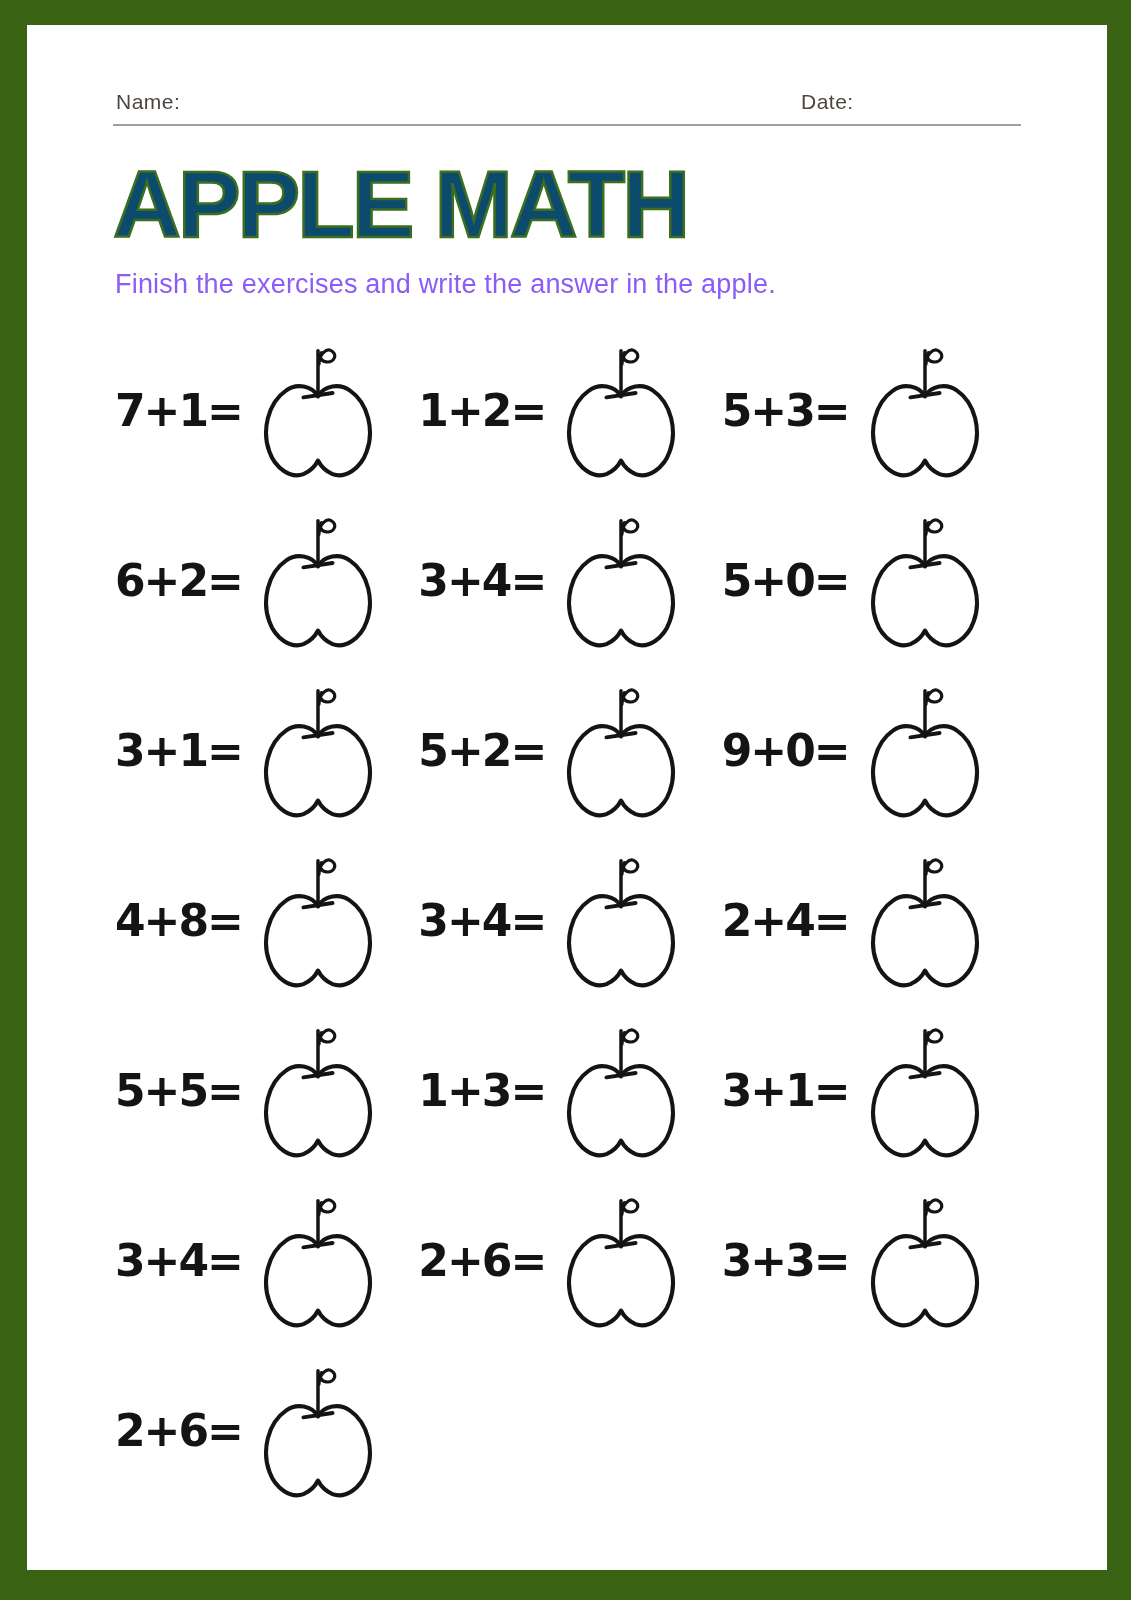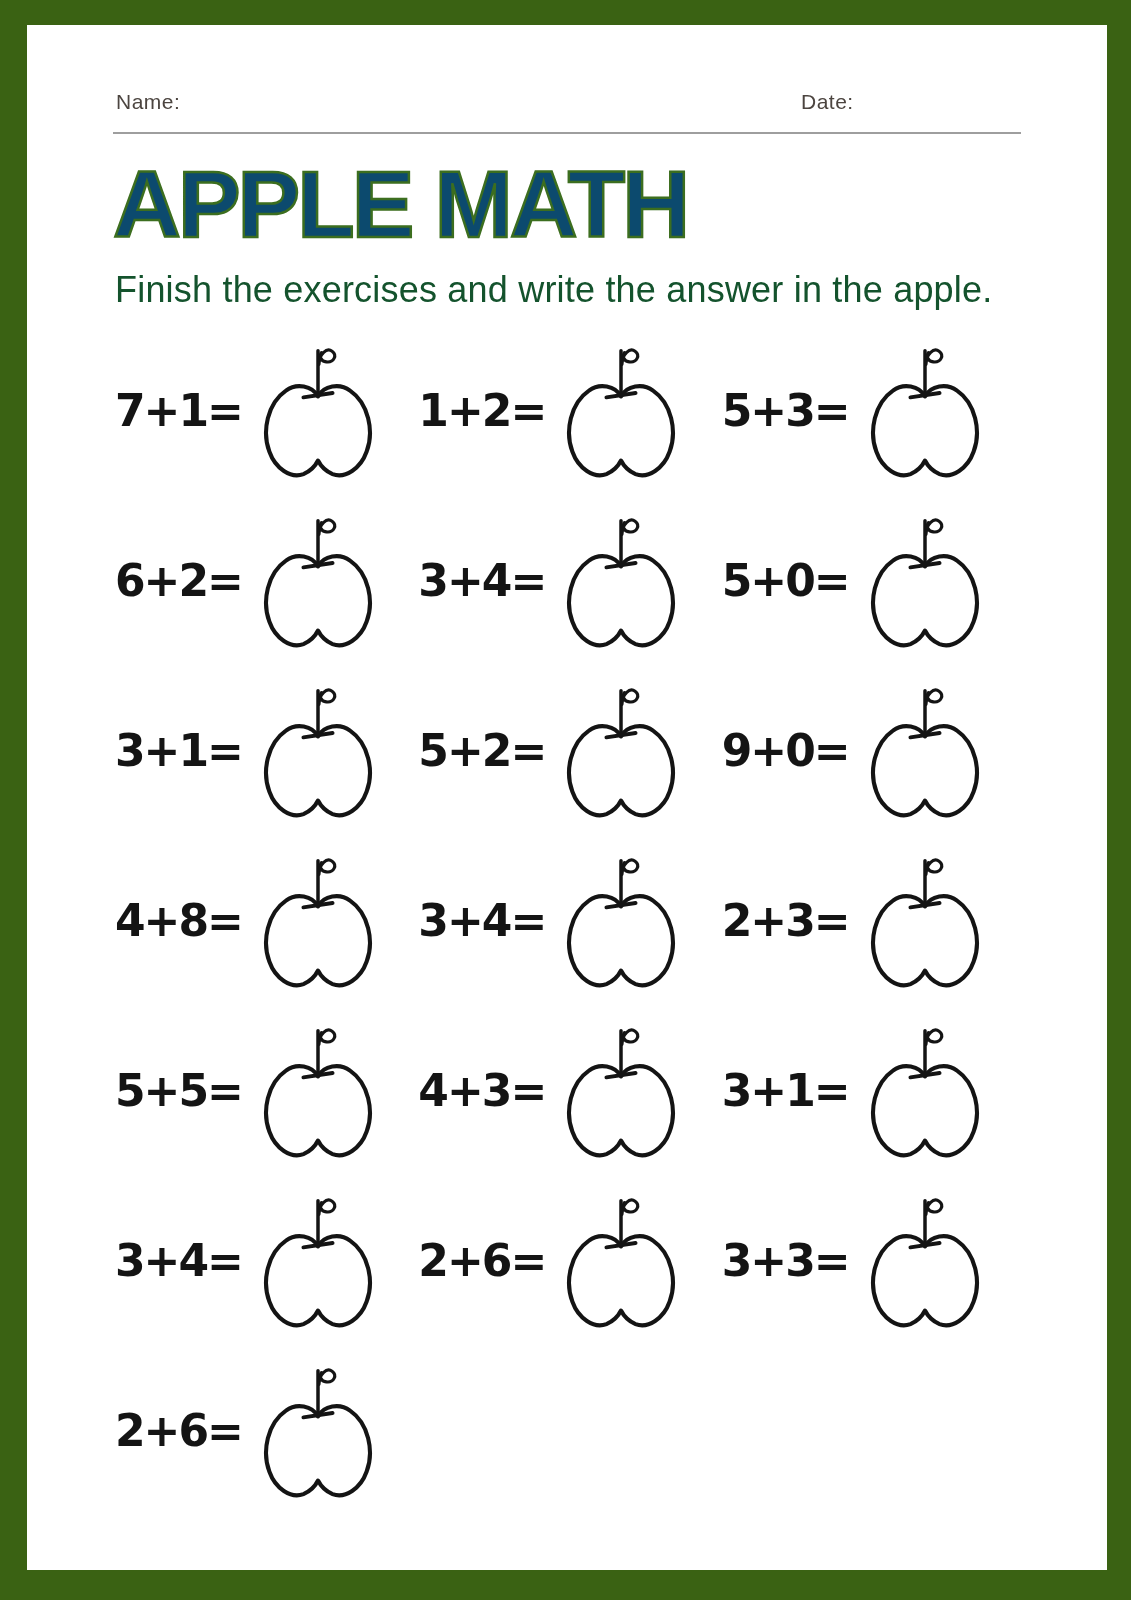--- a/index.html
+++ b/index.html
@@ -18,21 +18,21 @@
     position: absolute;
     left: 27px; top: 25px; right: 24px; bottom: 30px;
     background: #ffffff;
   }
   
   .header {
     position: absolute;
     left: 86px; top: 64px;
     width: 908px;
     border-bottom: 2px solid #9e9e9e;
-    padding-bottom: 17px;
+    padding-bottom: 9px;
     height: 26px;
     text-decoration: underline;
   }
   .field-label {
     font-size: 21px;
     line-height: 26px;
     color: #4c4540;
     letter-spacing: 0.5px;
   }
   .name-label { position: absolute; left: 3px; top: 0; }
@@ -45,22 +45,22 @@
     font-weight: 700;
     letter-spacing: -3px;
     color: #0c4a6e;
     -webkit-text-stroke: 2.5px #3c6e1f;
     line-height: 1.1;
     white-space: nowrap;
   }
   .subtitle {
     position: absolute;
     left: 88px; top: 244px;
-    font-size: 36px;
-    color: #14532d;
+    font-size: 27px;
+    color: #8b5cf6;
     letter-spacing: 0.2px;
   }
   
   .grid {
     position: absolute;
     left: 88px; top: 300px;
     width: 910px;
     display: grid;
     grid-template-columns: repeat(3, 1fr);
     grid-auto-rows: 170px;
@@ -204,41 +204,41 @@
     <span class="eq">3+4=</span>
     <svg class="apple" viewBox="0 0 120 140" fill="none" xmlns="http://www.w3.org/2000/svg">
       <path d="M60,52 L60,9" stroke="#141414" stroke-width="3.6" stroke-linecap="round"></path>
       <path d="M61,23 C61.5,12 69,5.5 74.5,9.5 C80,13.5 76.5,21.5 68.5,20.5 C63,19.8 61,15 63.5,11" stroke="#141414" stroke-width="3.2" stroke-linecap="round"></path>
       <path d="M45,57 L75,52.5" stroke="#141414" stroke-width="4" stroke-linecap="round"></path>
       <path d="M60,56 C54,45 38,42 27,50 C8,63 2,92 10,113 C16,130 32,141 45,136 C52,133 57,128 60,122 C63,128 68,133 75,136 C88,141 104,130 110,113 C118,92 112,63 93,50 C82,42 66,45 60,56 Z" stroke="#141414" stroke-width="4.2" stroke-linejoin="round"></path>
     </svg>
   </div>
 
   <div class="cell">
-    <span class="eq">2+3=</span>
+    <span class="eq">2+4=</span>
     <svg class="apple" viewBox="0 0 120 140" fill="none" xmlns="http://www.w3.org/2000/svg">
       <path d="M60,52 L60,9" stroke="#141414" stroke-width="3.6" stroke-linecap="round"></path>
       <path d="M61,23 C61.5,12 69,5.5 74.5,9.5 C80,13.5 76.5,21.5 68.5,20.5 C63,19.8 61,15 63.5,11" stroke="#141414" stroke-width="3.2" stroke-linecap="round"></path>
       <path d="M45,57 L75,52.5" stroke="#141414" stroke-width="4" stroke-linecap="round"></path>
       <path d="M60,56 C54,45 38,42 27,50 C8,63 2,92 10,113 C16,130 32,141 45,136 C52,133 57,128 60,122 C63,128 68,133 75,136 C88,141 104,130 110,113 C118,92 112,63 93,50 C82,42 66,45 60,56 Z" stroke="#141414" stroke-width="4.2" stroke-linejoin="round"></path>
     </svg>
   </div>
 
   <div class="cell">
     <span class="eq">5+5=</span>
     <svg class="apple" viewBox="0 0 120 140" fill="none" xmlns="http://www.w3.org/2000/svg">
       <path d="M60,52 L60,9" stroke="#141414" stroke-width="3.6" stroke-linecap="round"></path>
       <path d="M61,23 C61.5,12 69,5.5 74.5,9.5 C80,13.5 76.5,21.5 68.5,20.5 C63,19.8 61,15 63.5,11" stroke="#141414" stroke-width="3.2" stroke-linecap="round"></path>
       <path d="M45,57 L75,52.5" stroke="#141414" stroke-width="4" stroke-linecap="round"></path>
       <path d="M60,56 C54,45 38,42 27,50 C8,63 2,92 10,113 C16,130 32,141 45,136 C52,133 57,128 60,122 C63,128 68,133 75,136 C88,141 104,130 110,113 C118,92 112,63 93,50 C82,42 66,45 60,56 Z" stroke="#141414" stroke-width="4.2" stroke-linejoin="round"></path>
     </svg>
   </div>
 
   <div class="cell">
-    <span class="eq">4+3=</span>
+    <span class="eq">1+3=</span>
     <svg class="apple" viewBox="0 0 120 140" fill="none" xmlns="http://www.w3.org/2000/svg">
       <path d="M60,52 L60,9" stroke="#141414" stroke-width="3.6" stroke-linecap="round"></path>
       <path d="M61,23 C61.5,12 69,5.5 74.5,9.5 C80,13.5 76.5,21.5 68.5,20.5 C63,19.8 61,15 63.5,11" stroke="#141414" stroke-width="3.2" stroke-linecap="round"></path>
       <path d="M45,57 L75,52.5" stroke="#141414" stroke-width="4" stroke-linecap="round"></path>
       <path d="M60,56 C54,45 38,42 27,50 C8,63 2,92 10,113 C16,130 32,141 45,136 C52,133 57,128 60,122 C63,128 68,133 75,136 C88,141 104,130 110,113 C118,92 112,63 93,50 C82,42 66,45 60,56 Z" stroke="#141414" stroke-width="4.2" stroke-linejoin="round"></path>
     </svg>
   </div>
 
   <div class="cell">
     <span class="eq">3+1=</span>

